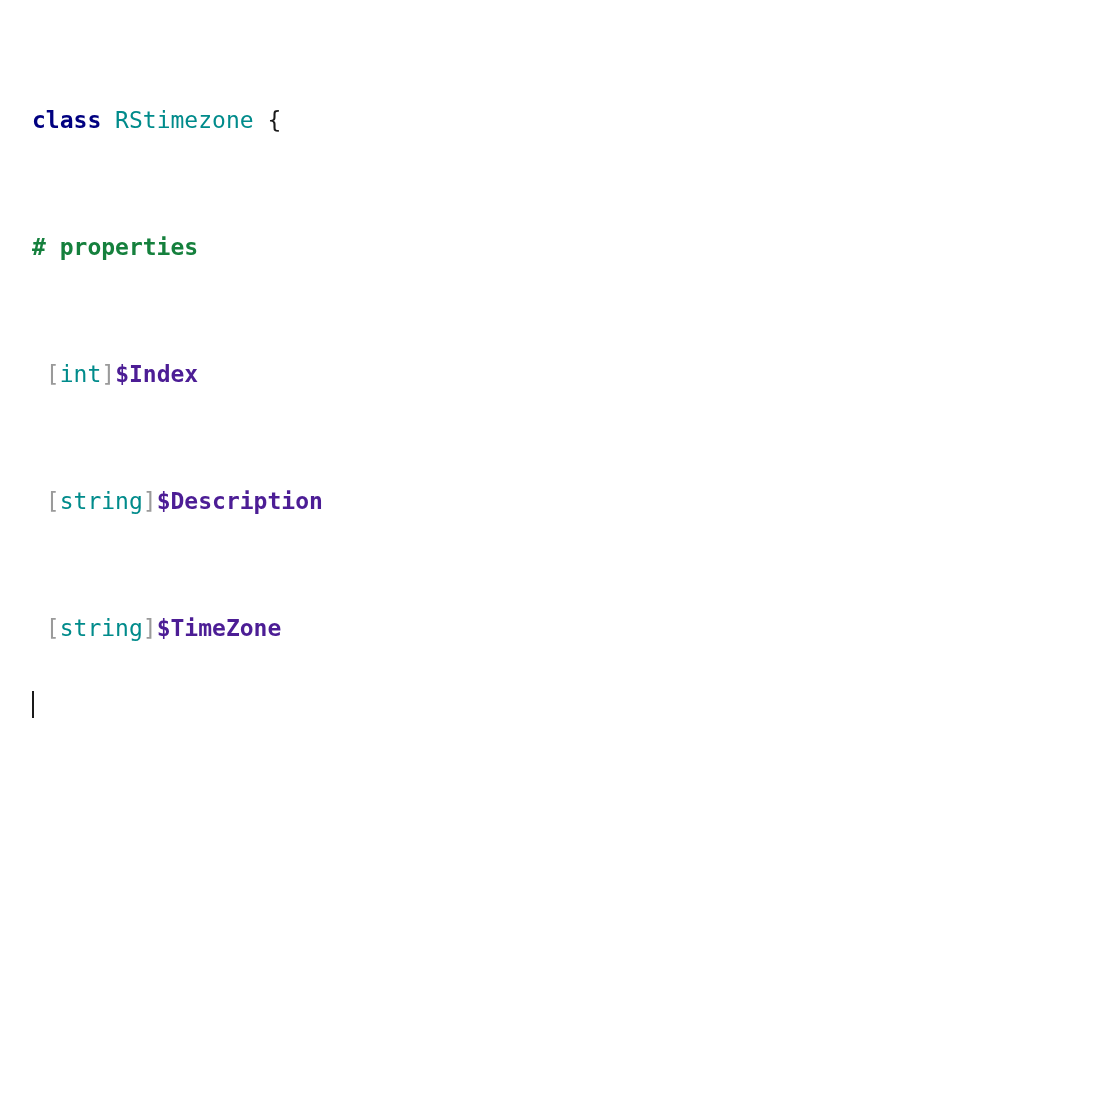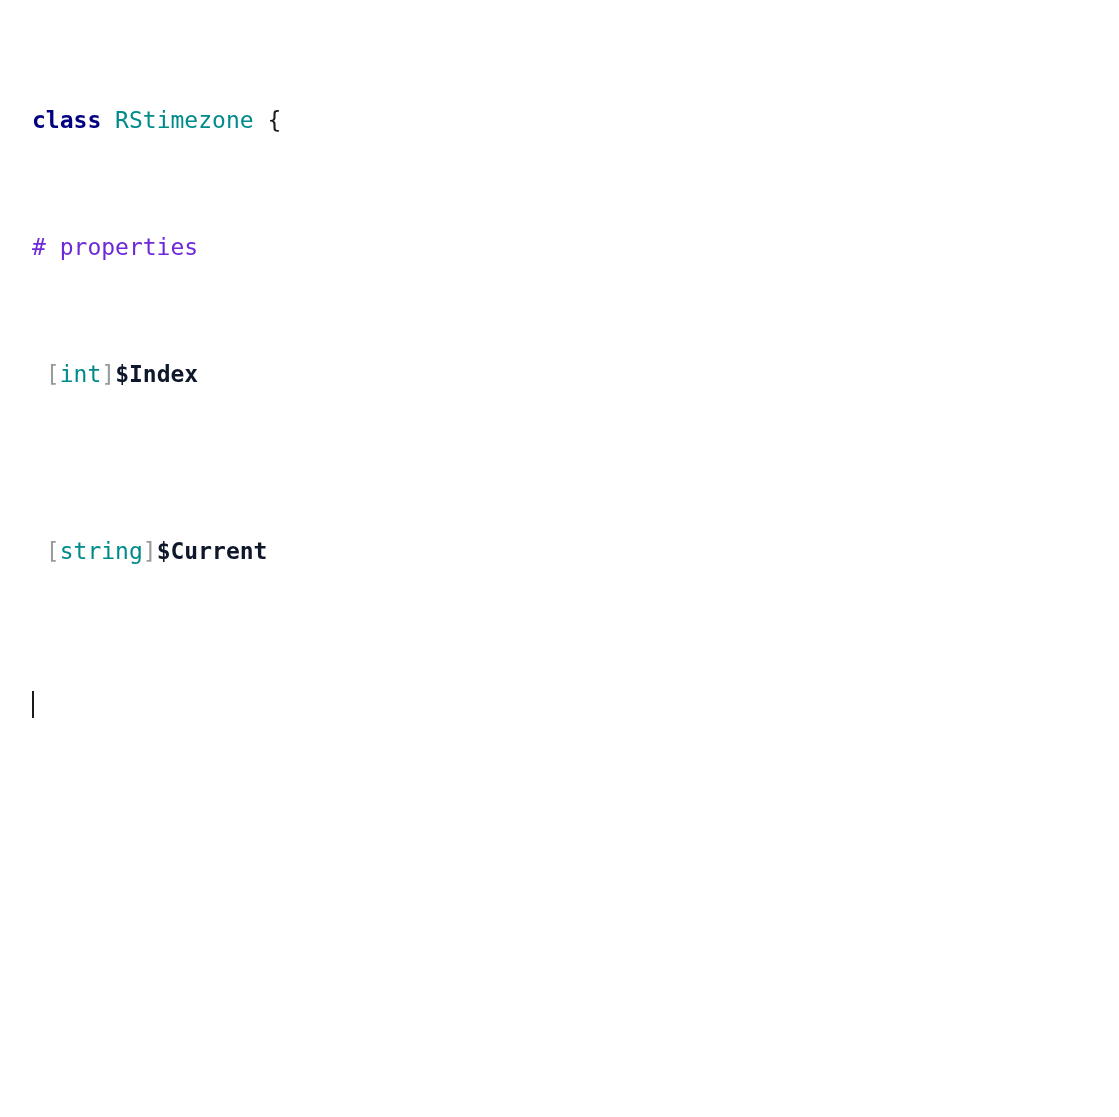--- a/index.html
+++ b/index.html
@@ -32,23 +32,23 @@
     font-weight: normal;
   }
   .line {
     height: 25.4px;
     white-space: pre;
   }
   
   .kw       { color: #000080; font-weight: 600; }   
   .type     { color: #008B8B; }                      
   .punc     { color: #1a1a1a; }                      
-  .cmt      { color: #6d28d9; }                      
+  .cmt      { color: #15803d; font-weight: bold; }                      
   .brk      { color: #9a9a9a; }                      
-  .var      { color: #0f172a; font-weight: 600; }
+  .var      { color: #4c1d95; font-weight: 600; }
 
   #caret {
     position: absolute;
     left: 32px;
     top: 691px;
     width: 2px;
     height: 27px;
     background: #1a1a1a;
   }
 </style>
@@ -62,23 +62,24 @@
     
     <div class="line"><span class="kw">class</span><span class="punc"> </span><span class="type">RStimezone</span><span class="punc"> {</span></div>
 
     
     <div class="line"><span class="cmt"># properties</span></div>
 
     
     <div class="line"><span class="punc"> </span><span class="brk">[</span><span class="type">int</span><span class="brk">]</span><span class="var">$Index</span></div>
 
     
+    <div class="line"><span class="punc"> </span><span class="brk">[</span><span class="type">string</span><span class="brk">]</span><span class="var">$Description</span></div>
 
     
-    <div class="line"><span class="punc"> </span><span class="brk">[</span><span class="type">string</span><span class="brk">]</span><span class="var">$Current</span></div>
+    <div class="line"><span class="punc"> </span><span class="brk">[</span><span class="type">string</span><span class="brk">]</span><span class="var">$TimeZone</span></div>
 
     
 
     
     <div class="line">&nbsp;</div>
 
     
 
     
     

